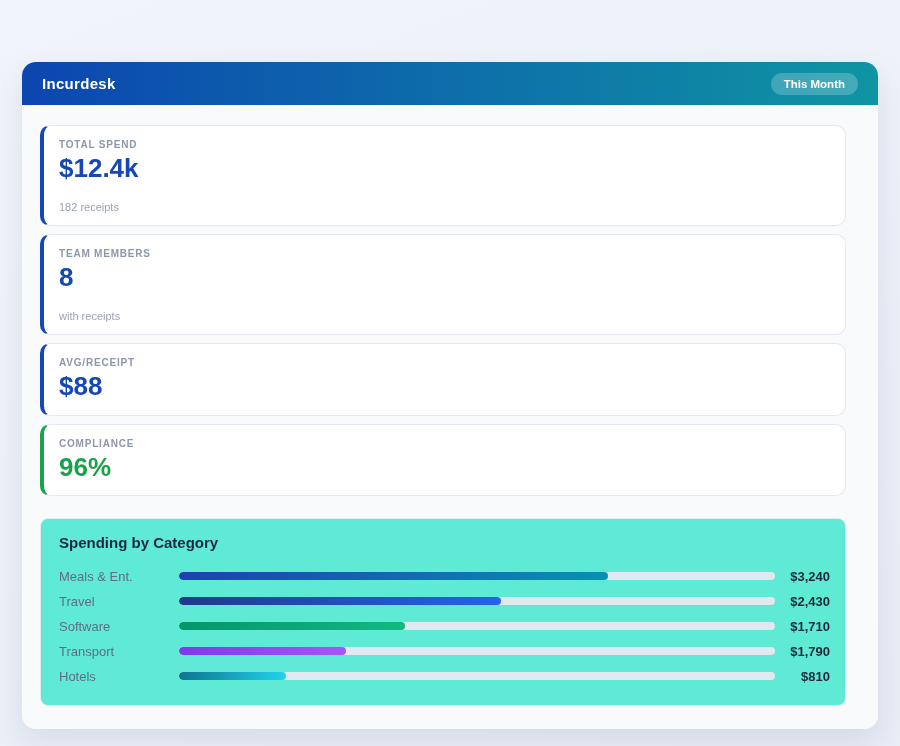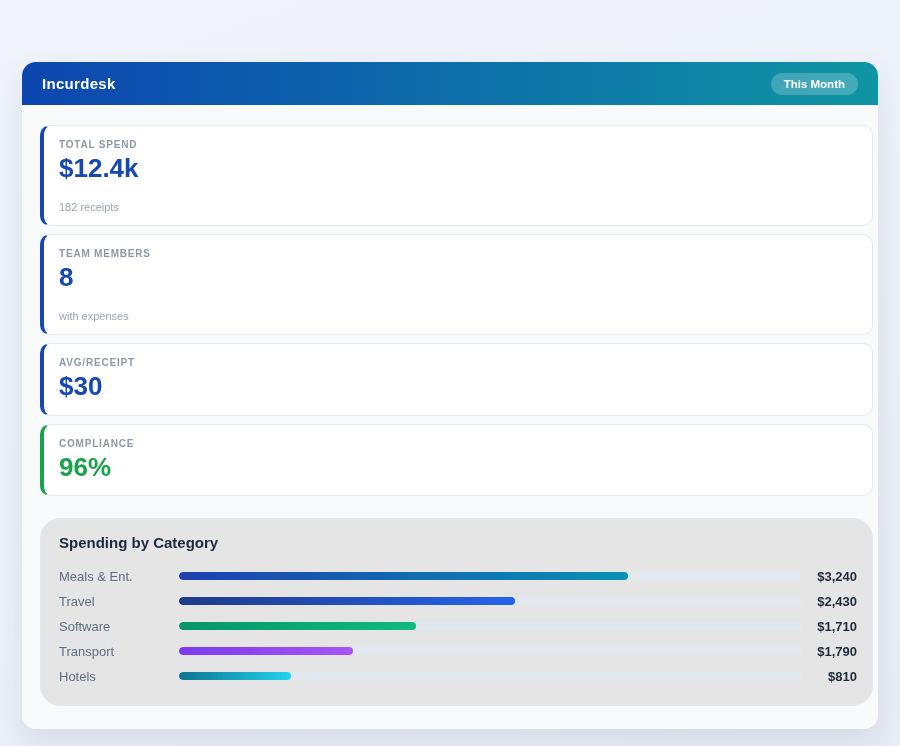--- a/index.html
+++ b/index.html
@@ -33,21 +33,21 @@
   }
   .badge {
     background: rgba(255, 255, 255, 0.22);
     color: #ffffff;
     font-size: 11.5px;
     font-weight: bold;
     padding: 5px 13px;
     border-radius: 999px;
     cursor: pointer;
   }
-  .bdy { padding: 20px 5px 23px 18px; background: #f8fafc; }
+  .bdy { padding: 20px 32px 23px 18px; background: #f8fafc; }
   .stat {
     background: #ffffff;
     border: 1px solid #e3e8f1;
     border-left-width: 4px;
     border-left-style: solid;
     border-radius: 10px;
     padding: 13px 16px 12px 15px;
     margin-bottom: 8px;
   }
   .stat-label {
@@ -58,23 +58,23 @@
     text-transform: uppercase;
   }
   .stat-value {
     font-size: 26px;
     font-weight: bold;
     line-height: 1.2;
     margin-top: 3px;
   }
   .stat-sub { font-size: 11px; color: #9aa4b5; margin-top: 17px; }
   .chart-card {
-    background: #e5e5e5;
+    background: #5eead4;
     border: 1px solid #e3e8f1;
-    border-radius: 20px;
+    border-radius: 8px;
     margin-top: 22px;
     padding: 15px 15px 16px 18px;
   }
   .chart-card h2 {
     font-size: 15px;
     font-weight: bold;
     color: #1b2940;
     margin-bottom: 13px;
   }
   .row {
@@ -106,26 +106,26 @@
     <div id="stats">
   <div class="stat" style="border-left-color: rgb(21, 72, 180);">
     <div class="stat-label">TOTAL SPEND</div>
     <div class="stat-value" style="color: rgb(21, 72, 180);">$12.4k</div>
     <div class="stat-sub">182 receipts</div>
   </div>
 
   <div class="stat" style="border-left-color: rgb(21, 72, 180);">
     <div class="stat-label">TEAM MEMBERS</div>
     <div class="stat-value" style="color: rgb(21, 72, 180);">8</div>
-    <div class="stat-sub">with expenses</div>
+    <div class="stat-sub">with receipts</div>
   </div>
 
   <div class="stat" style="border-left-color: rgb(21, 72, 180);">
     <div class="stat-label">AVG/RECEIPT</div>
-    <div class="stat-value" style="color: rgb(21, 72, 180);">$30</div>
+    <div class="stat-value" style="color: rgb(21, 72, 180);">$88</div>
 
   </div>
 
   <div class="stat" style="border-left-color: rgb(22, 163, 74);">
     <div class="stat-label">COMPLIANCE</div>
     <div class="stat-value" style="color: rgb(22, 163, 74);">96%</div>
 
   </div>
 </div>
     <section class="chart-card">

